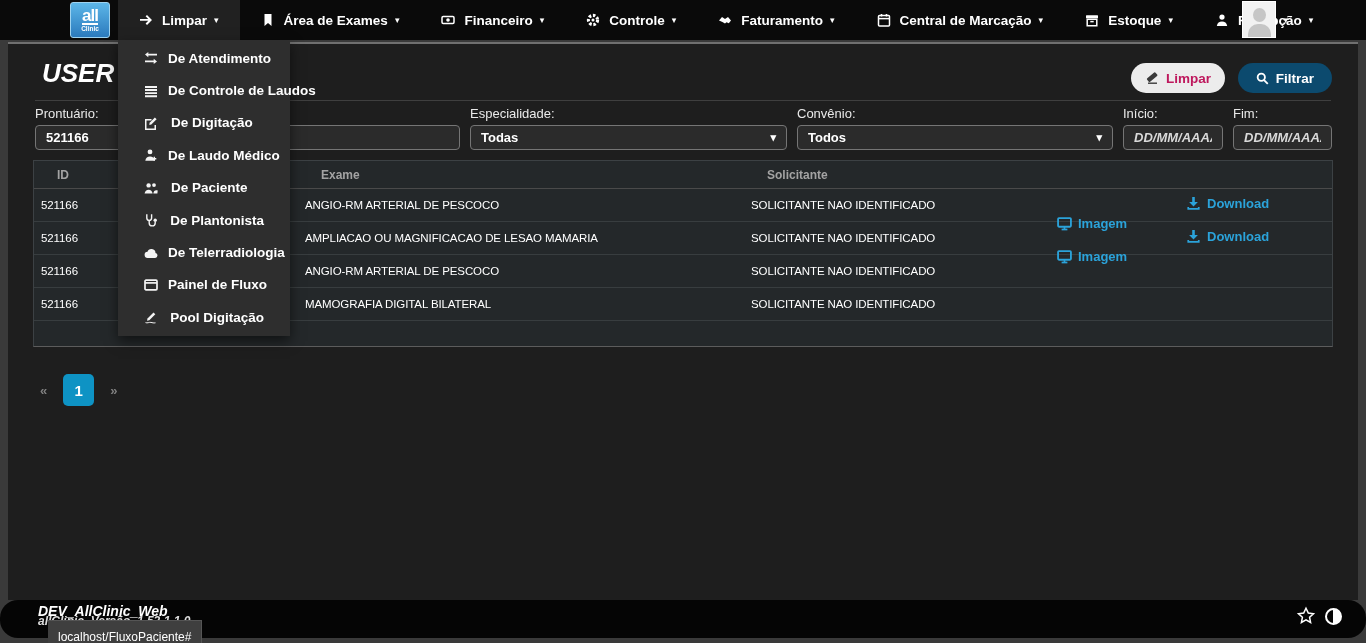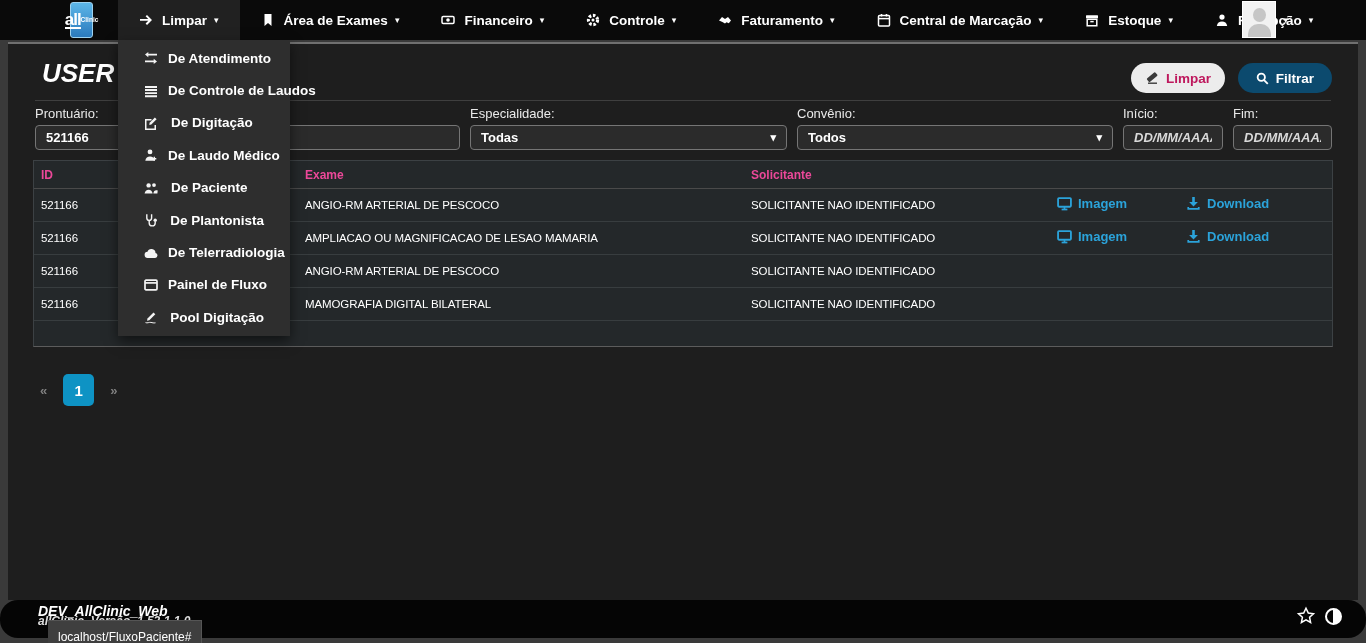--- a/index.html
+++ b/index.html
@@ -1,23 +1,23 @@
 <!DOCTYPE html>
 <html><head>
 <meta charset="utf-8">
 <style>
   * { margin:0; padding:0; box-sizing:border-box; }
   html,body { width:1366px; height:643px; overflow:hidden; background:#3a3a3a;
     font-family:"Liberation Sans", sans-serif; }
 
   
   #navbar { position:absolute; left:0; top:0; width:1366px; height:40px; background:#0a0a0a; z-index:40; }
-  #logo { position:absolute; left:70px; top:2px; width:23px; height:36px;
+  #logo { position:absolute; left:70px; top:2px; width:40px; height:36px;
     background:linear-gradient(180deg,#5cb6e8,#2b7abd); border:1px solid #9ed2ef; border-radius:3px;
-    display:flex; flex-direction:row; align-items:center; justify-content:center; }
+    display:flex; flex-direction:column; align-items:center; justify-content:center; }
   #logo .l1 { color:#fff; font-weight:bold; font-size:17px; line-height:15px; letter-spacing:-1px; border-bottom:2px solid #fff; }
   #logo .l2 { color:#fff; font-weight:bold; font-size:6.5px; line-height:8px; }
   #nav-items { position:absolute; left:118px; top:0; height:40px; display:flex; }
   .nav-item { height:40px; display:flex; align-items:center; padding:0 21px; cursor:pointer; }
   .nav-item.active { background:#212121; }
   .nav-item .nico { width:15px; height:14px; margin-right:8px; display:inline-flex; align-items:center; }
   .nav-item .nico svg { width:14px; height:14px; }
   .nav-item .nlabel { color:#fff; font-size:13.5px; font-weight:600; white-space:nowrap; }
   .caret { color:#fff; font-size:9px; margin-left:7px; }
   #user-box { position:absolute; right:78px; top:1px; display:flex; align-items:center; cursor:pointer; }
@@ -52,25 +52,25 @@
     font-family:"Liberation Sans", sans-serif; }
   input.ffield { outline:none; }
   input.ffield::placeholder { color:#d9d9d9; font-style:italic; font-weight:600; opacity:1; }
   .fselect { display:flex; align-items:center; justify-content:space-between; cursor:pointer; }
   .fselect .scaret { color:#fff; font-size:11px; }
 
   
   #table { position:absolute; left:25px; top:116px; width:1300px; height:187px; background:#24282a;
     border:1px solid #3c4144; border-bottom:1px solid #5c5c5c; }
   .thead { position:relative; height:28px; border-bottom:1px solid #4a4a4a; }
-  .thead span { position:absolute; top:7px; color:#ec4899; font-size:12px; font-weight:bold; }
+  .thead span { position:absolute; top:7px; color:#a3a3a3; font-size:12px; font-weight:bold;margin-left:16px; }
   .trow { position:relative; height:33px; border-bottom:1px solid #383d3f; }
   .trow span.cell { position:absolute; top:10px; color:#fff; font-size:11.5px; letter-spacing:-.1px; }
   .c-id { left:7px; } .c-exame { left:271px; } .c-sol { left:717px; }
-  .c-img { left:1023px; } .c-dl { left:1152px; }
+  .c-img { left:1023px;margin-top:20px; } .c-dl { left:1152px; }
   .tlink { position:absolute; top:7px; color:#2ba3da; font-size:13px; font-weight:600; text-decoration:none;
     display:flex; align-items:center; cursor:pointer; }
   .tlink svg { margin-right:6px; }
 
   
   #pagination { position:absolute; left:32px; top:330px; display:flex; align-items:center; }
   .pg-arrow { color:#808080; font-size:13px; font-weight:bold; cursor:pointer; }
   #pg-active { width:31px; height:32px; background:#0e93c4; border-radius:5px; margin:0 16px;
     display:flex; align-items:center; justify-content:center; color:#fff; font-size:15px; font-weight:bold; cursor:pointer; }
 

